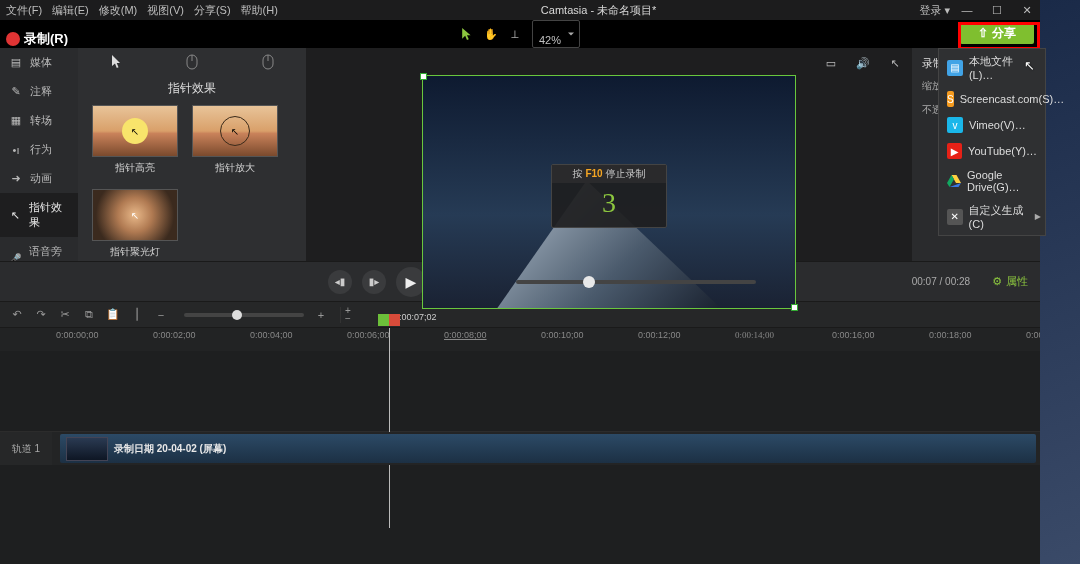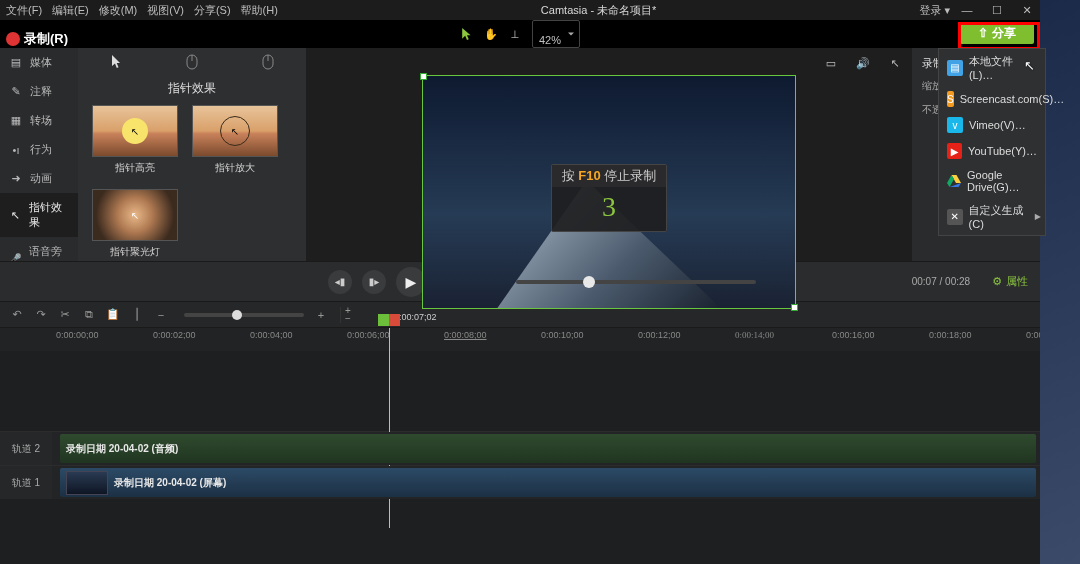--- a/index.html
+++ b/index.html
@@ -43,21 +43,21 @@
   
   .canvas-area { flex: 1; background: #1e1e1f; display: flex; align-items: flex-start; justify-content: center; padding-top: 28px; position: relative; }
   .top-right-icons { position:absolute; top:6px; right:8px; display:flex; gap:14px; }
   .tr-icon { width:18px; height:18px; display:flex; align-items:center; justify-content:center; color:#bbb;}
   .canvas { width: 372px; height: 232px; background: linear-gradient(to bottom, #0e1a30 0%, #263b55 60%, #1a2233 100%); position: relative; outline: 1px solid #69c73d; }
   .canvas::before, .canvas::after { content:""; position:absolute; width:5px; height:5px; background:#fff; border:1px solid #3a3;}
   .canvas::before { left:-3px; top:-3px;}
   .canvas::after { right:-3px; bottom:-3px;}
   .dune { position:absolute; bottom:0; left:20%; width:60%; height:55%; background: linear-gradient(135deg,#b8c5d2 0%, #4a5a6c 60%, #1a2230 100%); clip-path: polygon(0 100%, 40% 0, 100% 100%);}
   .rec-overlay { position:absolute; left:50%; top:38%; transform:translateX(-50%); width:116px; background:rgba(30,30,32,0.92); border:1px solid #444; border-radius:2px; text-align:center;}
-  .rec-overlay-top { font-size:13px; color:#ccc; padding:2px 0; background:#2a2a2c;}
+  .rec-overlay-top { font-size:10px; color:#ccc; padding:2px 0; background:#2a2a2c;}
   .rec-overlay-top .key { color:#f5a623; font-weight:bold;}
   .rec-overlay-num { font-size:28px; color:#8cc63f; padding:4px 0 8px; font-family: "Segoe Script","Comic Sans MS",cursive; }
   
   .props { width: 128px; background: #2a2b2d; padding: 8px 10px; font-size: 11px; }
   .prop-title { color:#ddd; margin-bottom:8px; white-space:nowrap; overflow:hidden; }
   .prop-row { display:flex; align-items:center; justify-content:space-between; font-size:10px; color:#aaa; margin-bottom:10px;}
   .slider-mini { flex:1; height:4px; background:#444; border-radius:2px; margin-left:6px; position:relative;}
   .slider-mini .knob { position:absolute; width:10px; height:10px; background:#ddd; border-radius:50%; top:-3px;}
   
   .playbar { height: 40px; background: #2b2c2e; display:flex; align-items:center; padding: 0 12px; gap:10px; border-top:1px solid #1a1a1a;}
@@ -311,28 +311,20 @@
       <span class="tick" style="left: 638px;">0:00:12;00</span>
       <span class="tick" style="left: 735px; font-family: Liberation Serif, serif;">0:00:14;00</span>
       <span class="tick" style="left: 832px;">0:00:16;00</span>
       <span class="tick" style="left: 929px;">0:00:18;00</span>
       <span class="tick" style="left: 1026px;">0:00:20;00</span>
     </div>
 
   <div class="tracks">
     <div style="height:80px"></div>
     <div class="track">
-      <div class="track-label">轨道 2</div>
-      <div class="track-body">
-        <div class="clip audio" style="left:8px; right:4px">
-          <span>录制日期 20-04-02 (音频)</span>
-        </div>
-      </div>
-    </div>
-    <div class="track">
       <div class="track-label">轨道 1</div>
       <div class="track-body">
         <div class="clip video" style="left:8px; right:4px">
           <div class="thumbmini"></div>
           <span>录制日期 20-04-02 (屏幕)</span>
         </div>
       </div>
     </div>
   </div>
 </div>

